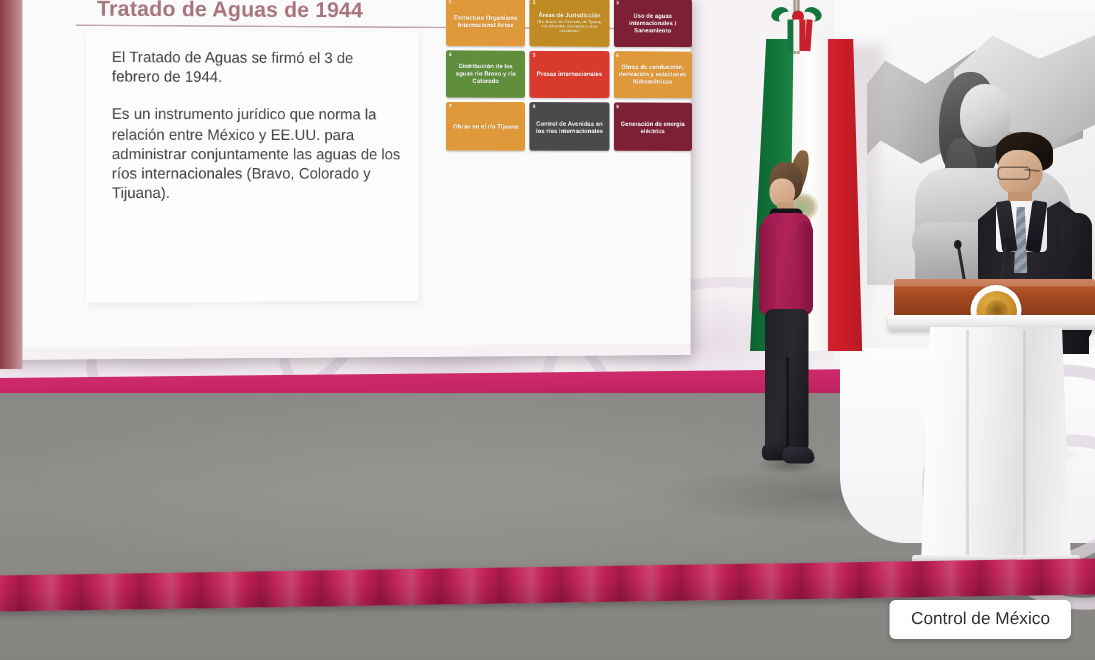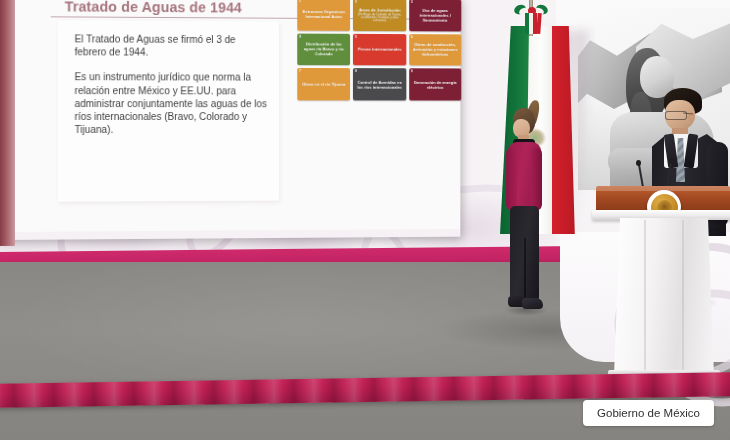--- a/index.html
+++ b/index.html
@@ -487,15 +487,15 @@
             <span class="lbl">Generación de energía eléctrica</span>
           </div>
         </div>
       </div>
     </div>
     <div class="screen-edge"></div>
   </div>
 
   <div class="skirt"></div>
 
-  <div class="watermark">Gobierno de México</div>
+  <div class="watermark">Control de México</div>
 
 </div>
 
 </body></html>

